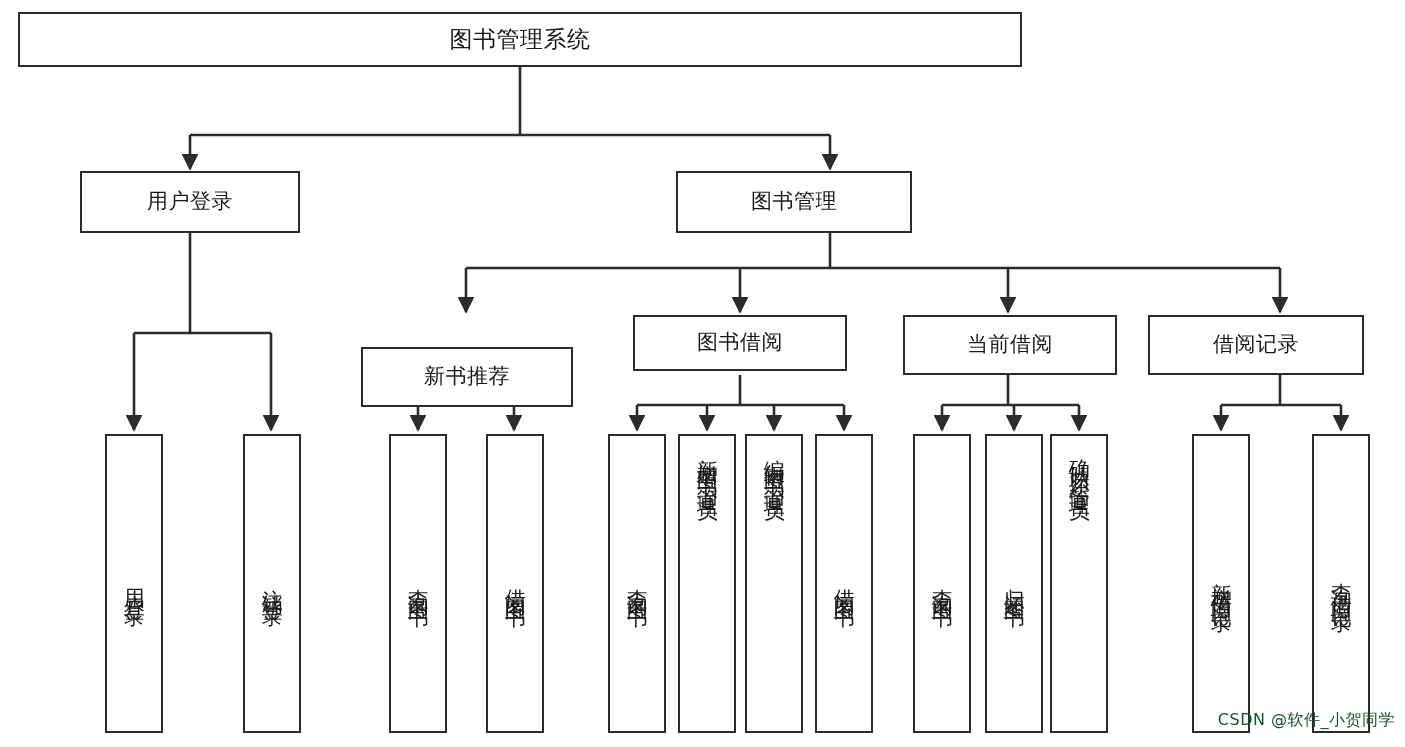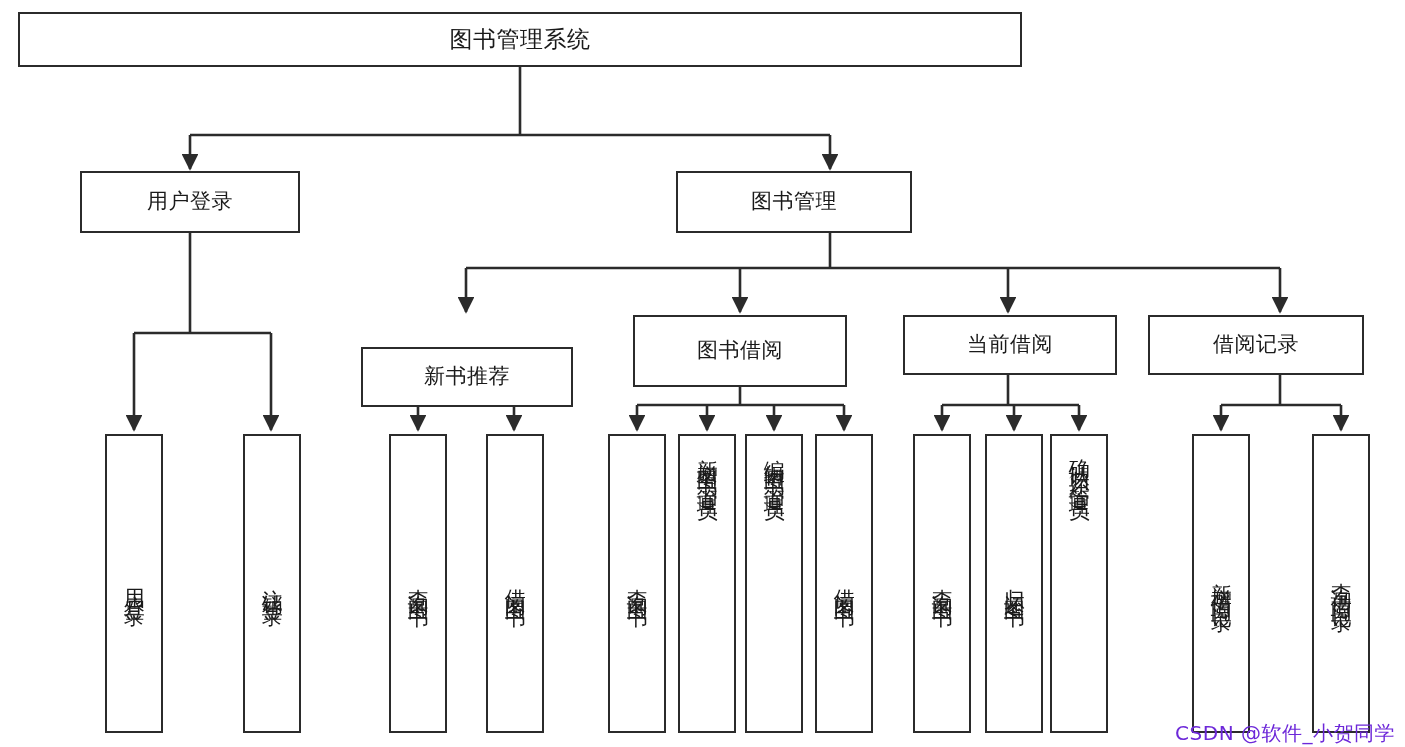--- a/index.html
+++ b/index.html
@@ -72,23 +72,23 @@
     margin-top: auto;
     margin-bottom: auto;
   }
   .node.leaf.top .node-label {
     margin-top: 6px;
     margin-bottom: auto;
   }
   #watermark {
     position: absolute;
     right: 10px;
-    bottom: 0;
-    font-size: 20px;
-    color: #6d28d9;
+    bottom: 16px;
+    font-size: 16px;
+    color: #14532d;
     z-index: 5;
     white-space: nowrap;
     letter-spacing: 0.5px;
   }
 </style>
 </head>
 <body>
 
 <div id="diagram-root">
 
@@ -149,21 +149,21 @@
   <div class="node hbox" style="left:80px; top:171px; width:220px; height:62px;">
     <span class="node-label">用户登录</span>
   </div>
   <div class="node hbox" style="left:676px; top:171px; width:236px; height:62px;">
     <span class="node-label">图书管理</span>
   </div>
 
   <div class="node hbox" style="left:361px; top:315px; width:212px; height:60px;margin-top:32px;">
     <span class="node-label">新书推荐</span>
   </div>
-  <div class="node hbox" style="left:633px; top:315px; width:214px; height:72px;">
+  <div class="node hbox" style="left:633px; top:315px; width:214px; height:56px;">
     <span class="node-label">图书借阅</span>
   </div>
   <div class="node hbox" style="left:903px; top:315px; width:214px; height:60px;">
     <span class="node-label">当前借阅</span>
   </div>
   <div class="node hbox" style="left:1148px; top:315px; width:216px; height:60px;">
     <span class="node-label">借阅记录</span>
   </div>
 
   <div class="node leaf center" style="left:105px; top:434px; width:58px; height:299px;">

